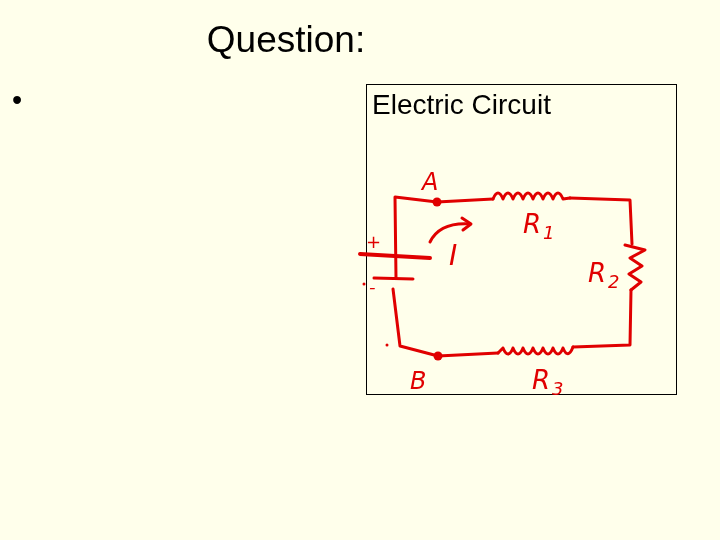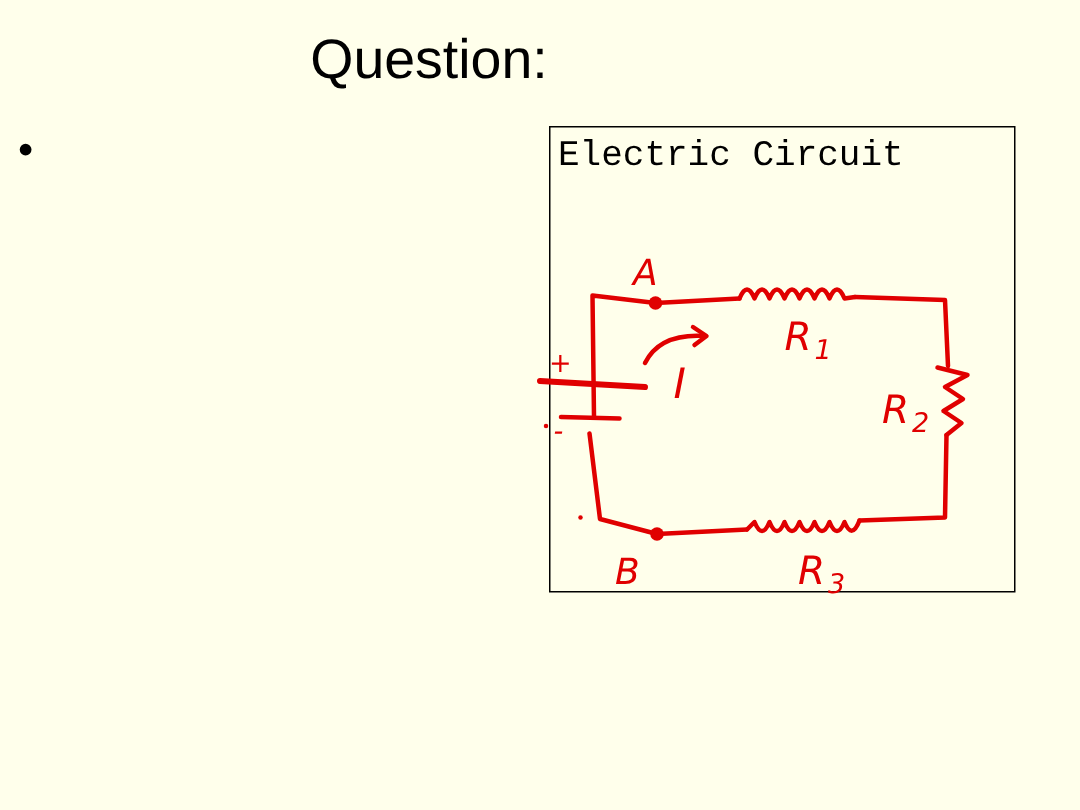--- a/index.html
+++ b/index.html
@@ -26,21 +26,21 @@
       position: absolute; left: 4px; top: 0;
     }
     .figure {
       position: absolute; left: 366px; top: 84px;
       width: 311px; height: 311px;
       border: 1px solid #000;
       box-sizing: border-box;
     }
     .figure-title {
       position: absolute; left: 5px; top: 6px;
-      font-size: 24px; line-height: 28px; font-family: Liberation Mono, monospace;
+      font-size: 28px; line-height: 28px;
     }
     .circuit {
       position: absolute; left: 340px; top: 160px;
       width: 360px; height: 250px; overflow: visible;
     }
     .hand {
       font-family: "DejaVu Sans", sans-serif;
       fill: #E00000;
       font-style: italic;
     }

